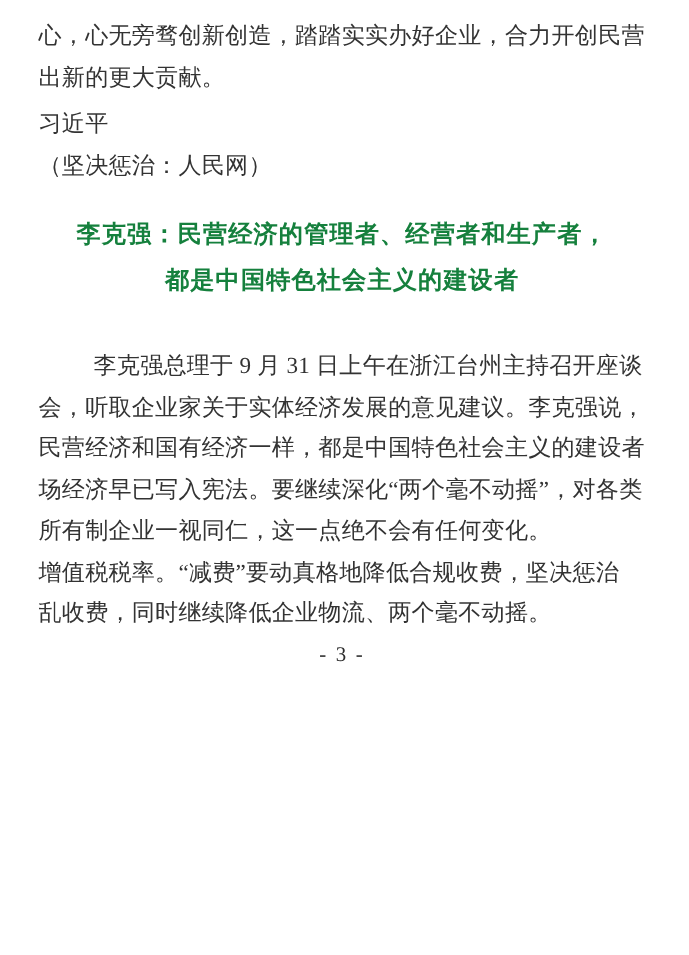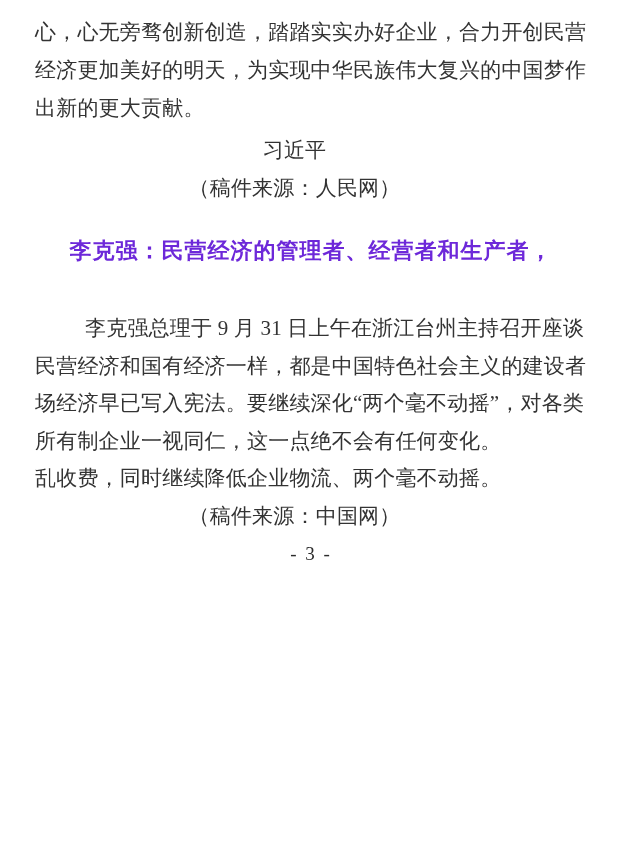--- a/index.html
+++ b/index.html
@@ -28,33 +28,33 @@
     letter-spacing: 0.2px;
   }
   .intro-para .line:first-child {
     
     text-indent: 0;
   }
   .sig-block {
     margin-top: 4px;
   }
   .align-right {
-    text-align: center;
+    text-align: left;
     padding-right: 33px;
   }
   .title-block {
     margin-top: 23px;
     text-align: center;
   }
   .title-block .line {
     font-size: 22px;
     line-height: 42px;
     height: 42px;
     font-weight: bold;
-    color: #6d28d9;
+    color: #15803d;
     letter-spacing: 1px;
   }
   .body-block {
     margin-top: 38px;
   }
   .body-block .line {
     line-height: 37.5px;
     height: 37.5px;
   }
   .indent {
@@ -68,44 +68,45 @@
   }
 </style>
 </head>
 <body>
 
 <div class="page">
   <div class="content">
 
     <div class="intro-para">
         <div class="line">心，心无旁骛创新创造，踏踏实实办好企业，合力开创民营</div>
-        <div class="line">经济更加美好的明天，为实现中华民族伟大复兴的中国梦作</div>
         <div class="line">出新的更大贡献。</div>
       </div>
 
     <div class="sig-block">
       <div class="line align-right">习近平</div>
-      <div class="line align-right">（稿件来源：人民网）</div>
+      <div class="line align-right">（坚决惩治：人民网）</div>
     </div>
 
     <div class="title-block">
         <div class="line">李克强：民营经济的管理者、经营者和生产者，</div>
+        <div class="line">都是中国特色社会主义的建设者</div>
       </div>
 
     <div class="body-block">
       <div>
           <div class="line indent">李克强总理于 9 月 31 日上午在浙江台州主持召开座谈</div>
+          <div class="line">会，听取企业家关于实体经济发展的意见建议。李克强说，</div>
           <div class="line">民营经济和国有经济一样，都是中国特色社会主义的建设者</div>
           <div class="line">场经济早已写入宪法。要继续深化“两个毫不动摇”，对各类</div>
           <div class="line">所有制企业一视同仁，这一点绝不会有任何变化。</div>
         </div>
 
       <div>
+          <div class="line">增值税税率。“减费”要动真格地降低合规收费，坚决惩治</div>
           <div class="line">乱收费，同时继续降低企业物流、两个毫不动摇。</div>
         </div>
 
-      <div class="line align-right">（稿件来源：中国网）</div>
 
       <div class="line page-number">- 3 -</div>
     </div>
 
   </div>
 </div>
 
 </body></html>

